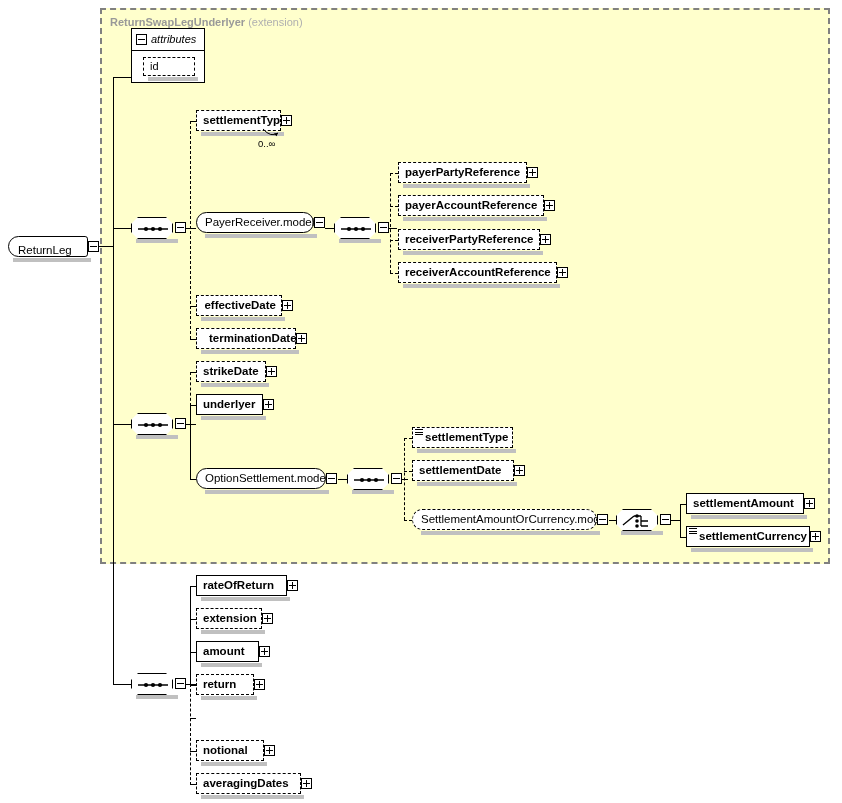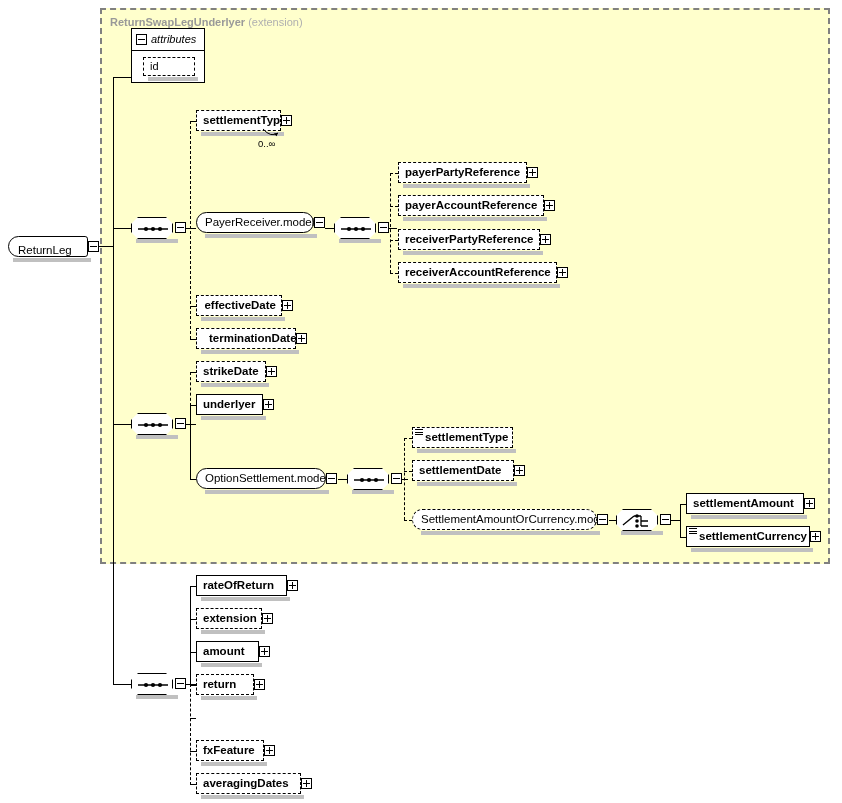--- a/index.html
+++ b/index.html
@@ -441,21 +441,21 @@
   <div class="node dashed" style="left:196px;top:674px;width:58px;">
     <span class="lbl">return</span>
     <span class="shadow"></span>
     <span class="pm plus edge"></span>
   </div>
 
   <div class="dln h" style="left:190px;top:718px;width:6px;"></div>
 
   <div class="dln h" style="left:190px;top:751px;width:6px;"></div>
   <div class="node dashed" style="left:196px;top:740px;width:68px;">
-    <span class="lbl">fxFeature</span>
+    <span class="lbl">notional</span>
     <span class="shadow"></span>
     <span class="pm plus edge"></span>
   </div>
 
   <div class="dln h" style="left:190px;top:784px;width:6px;"></div>
   <div class="node dashed" style="left:196px;top:773px;width:105px;">
     <span class="lbl">averagingDates</span>
     <span class="shadow"></span>
     <span class="pm plus edge"></span>
   </div>

